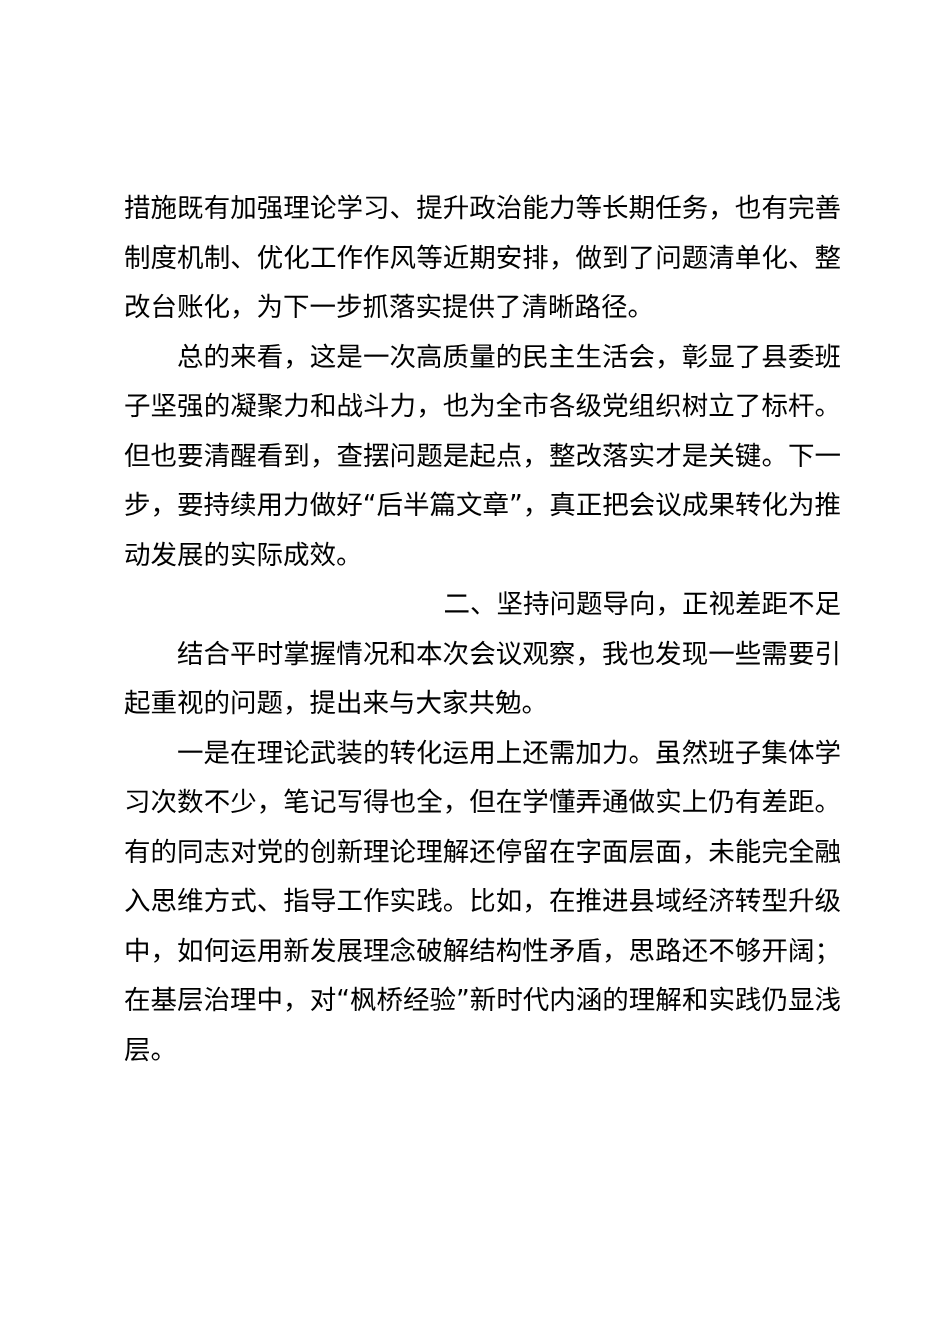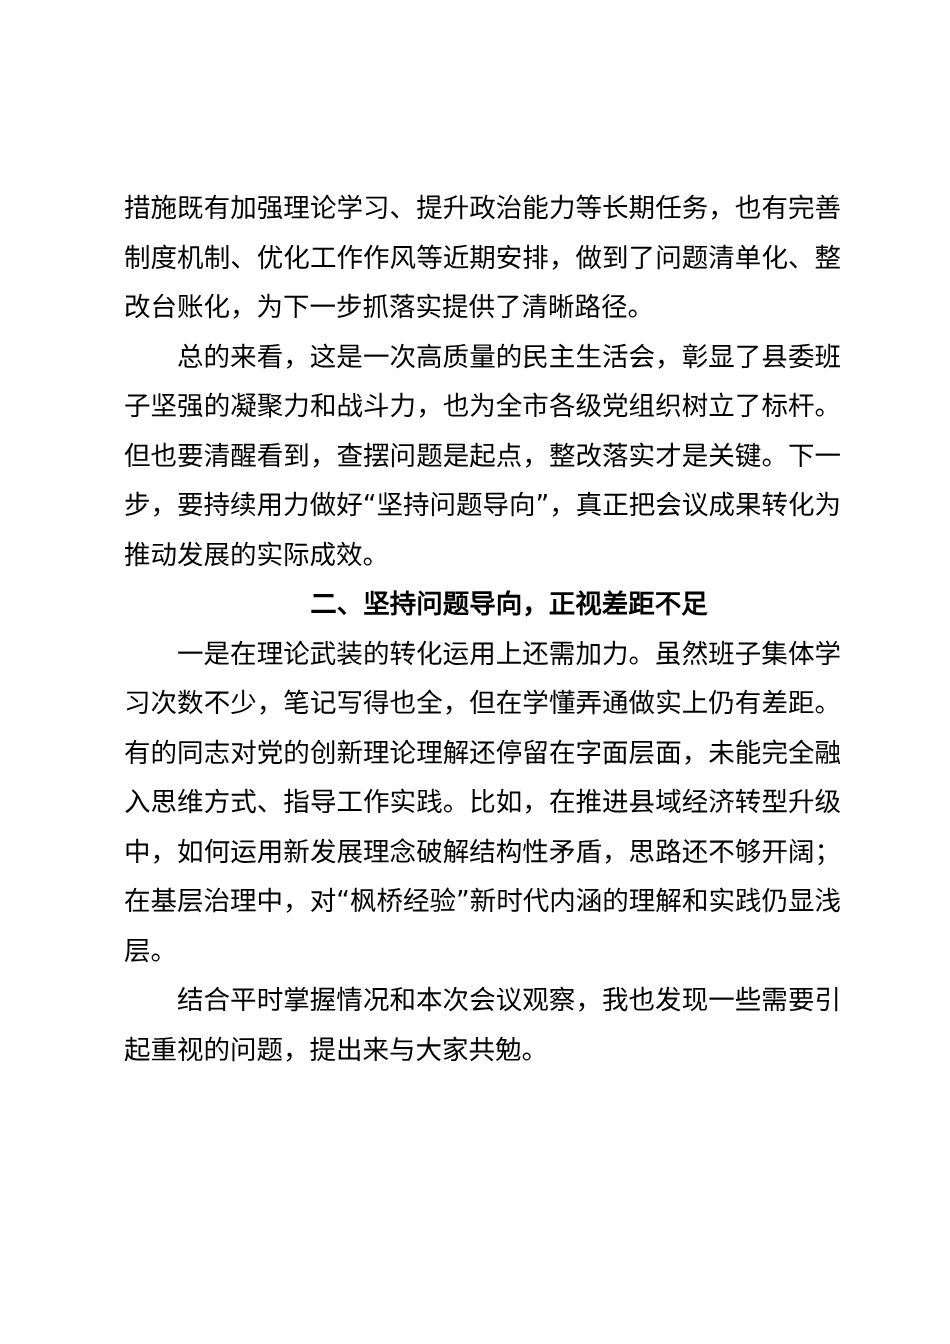--- a/index.html
+++ b/index.html
@@ -36,28 +36,28 @@
     font-size: inherit;
     line-height: inherit;
   }
   .para {
     font-weight: 400;
   }
   .indent {
     text-indent: 2em;
   }
   .heading {
-    font-weight: 700;
-    text-align: center;
+    font-weight: 400;
+    text-align: right;
   }
 </style>
 </head>
 <body>
 
 <div class="page">
   <div class="doc">
     <p class="para">措施既有加强理论学习、提升政治能力等长期任务，也有完善制度机制、优化工作作风等近期安排，做到了问题清单化、整改台账化，为下一步抓落实提供了清晰路径。</p>
-    <p class="para indent">总的来看，这是一次高质量的民主生活会，彰显了县委班子坚强的凝聚力和战斗力，也为全市各级党组织树立了标杆。但也要清醒看到，查摆问题是起点，整改落实才是关键。下一步，要持续用力做好“坚持问题导向”，真正把会议成果转化为推动发展的实际成效。</p>
+    <p class="para indent">总的来看，这是一次高质量的民主生活会，彰显了县委班子坚强的凝聚力和战斗力，也为全市各级党组织树立了标杆。但也要清醒看到，查摆问题是起点，整改落实才是关键。下一步，要持续用力做好“后半篇文章”，真正把会议成果转化为推动发展的实际成效。</p>
     <h2 class="heading indent">二、坚持问题导向，正视差距不足</h2>
+    <p class="para indent">结合平时掌握情况和本次会议观察，我也发现一些需要引起重视的问题，提出来与大家共勉。</p>
     <p class="para indent">一是在理论武装的转化运用上还需加力。虽然班子集体学习次数不少，笔记写得也全，但在学懂弄通做实上仍有差距。有的同志对党的创新理论理解还停留在字面层面，未能完全融入思维方式、指导工作实践。比如，在推进县域经济转型升级中，如何运用新发展理念破解结构性矛盾，思路还不够开阔；在基层治理中，对“枫桥经验”新时代内涵的理解和实践仍显浅层。</p>
-    <p class="para indent">结合平时掌握情况和本次会议观察，我也发现一些需要引起重视的问题，提出来与大家共勉。</p>
   </div>
 </div>
 
 </body></html>

